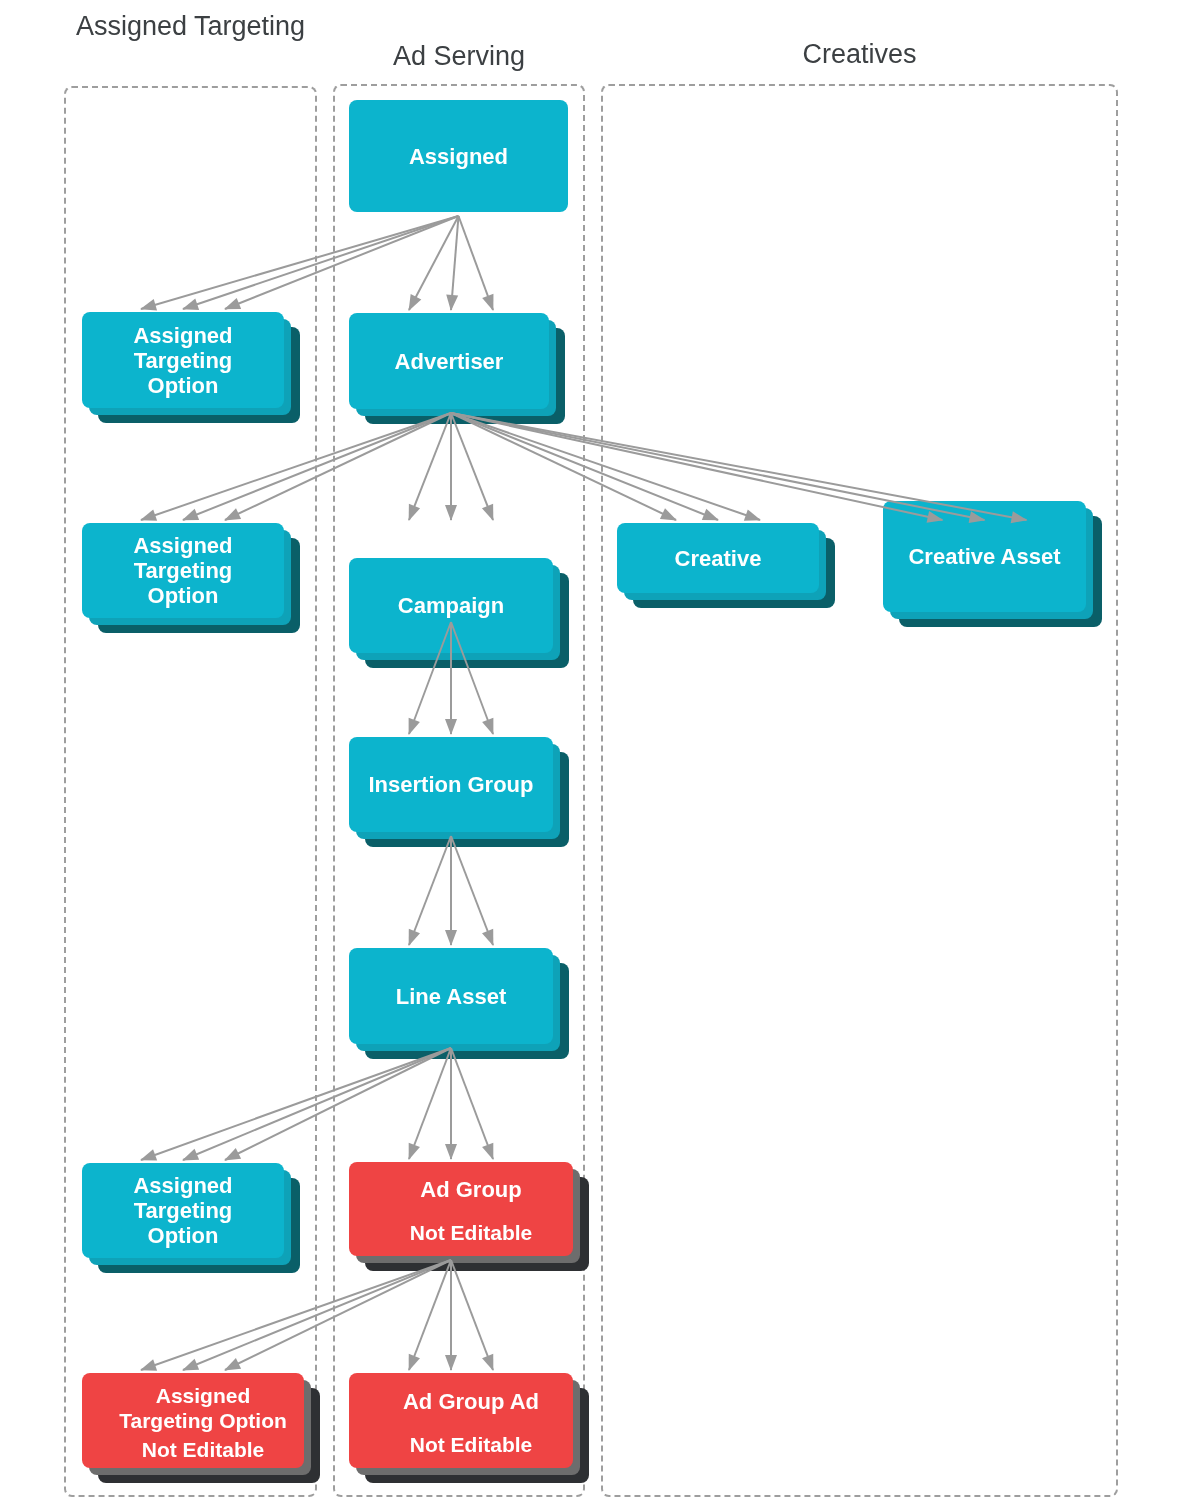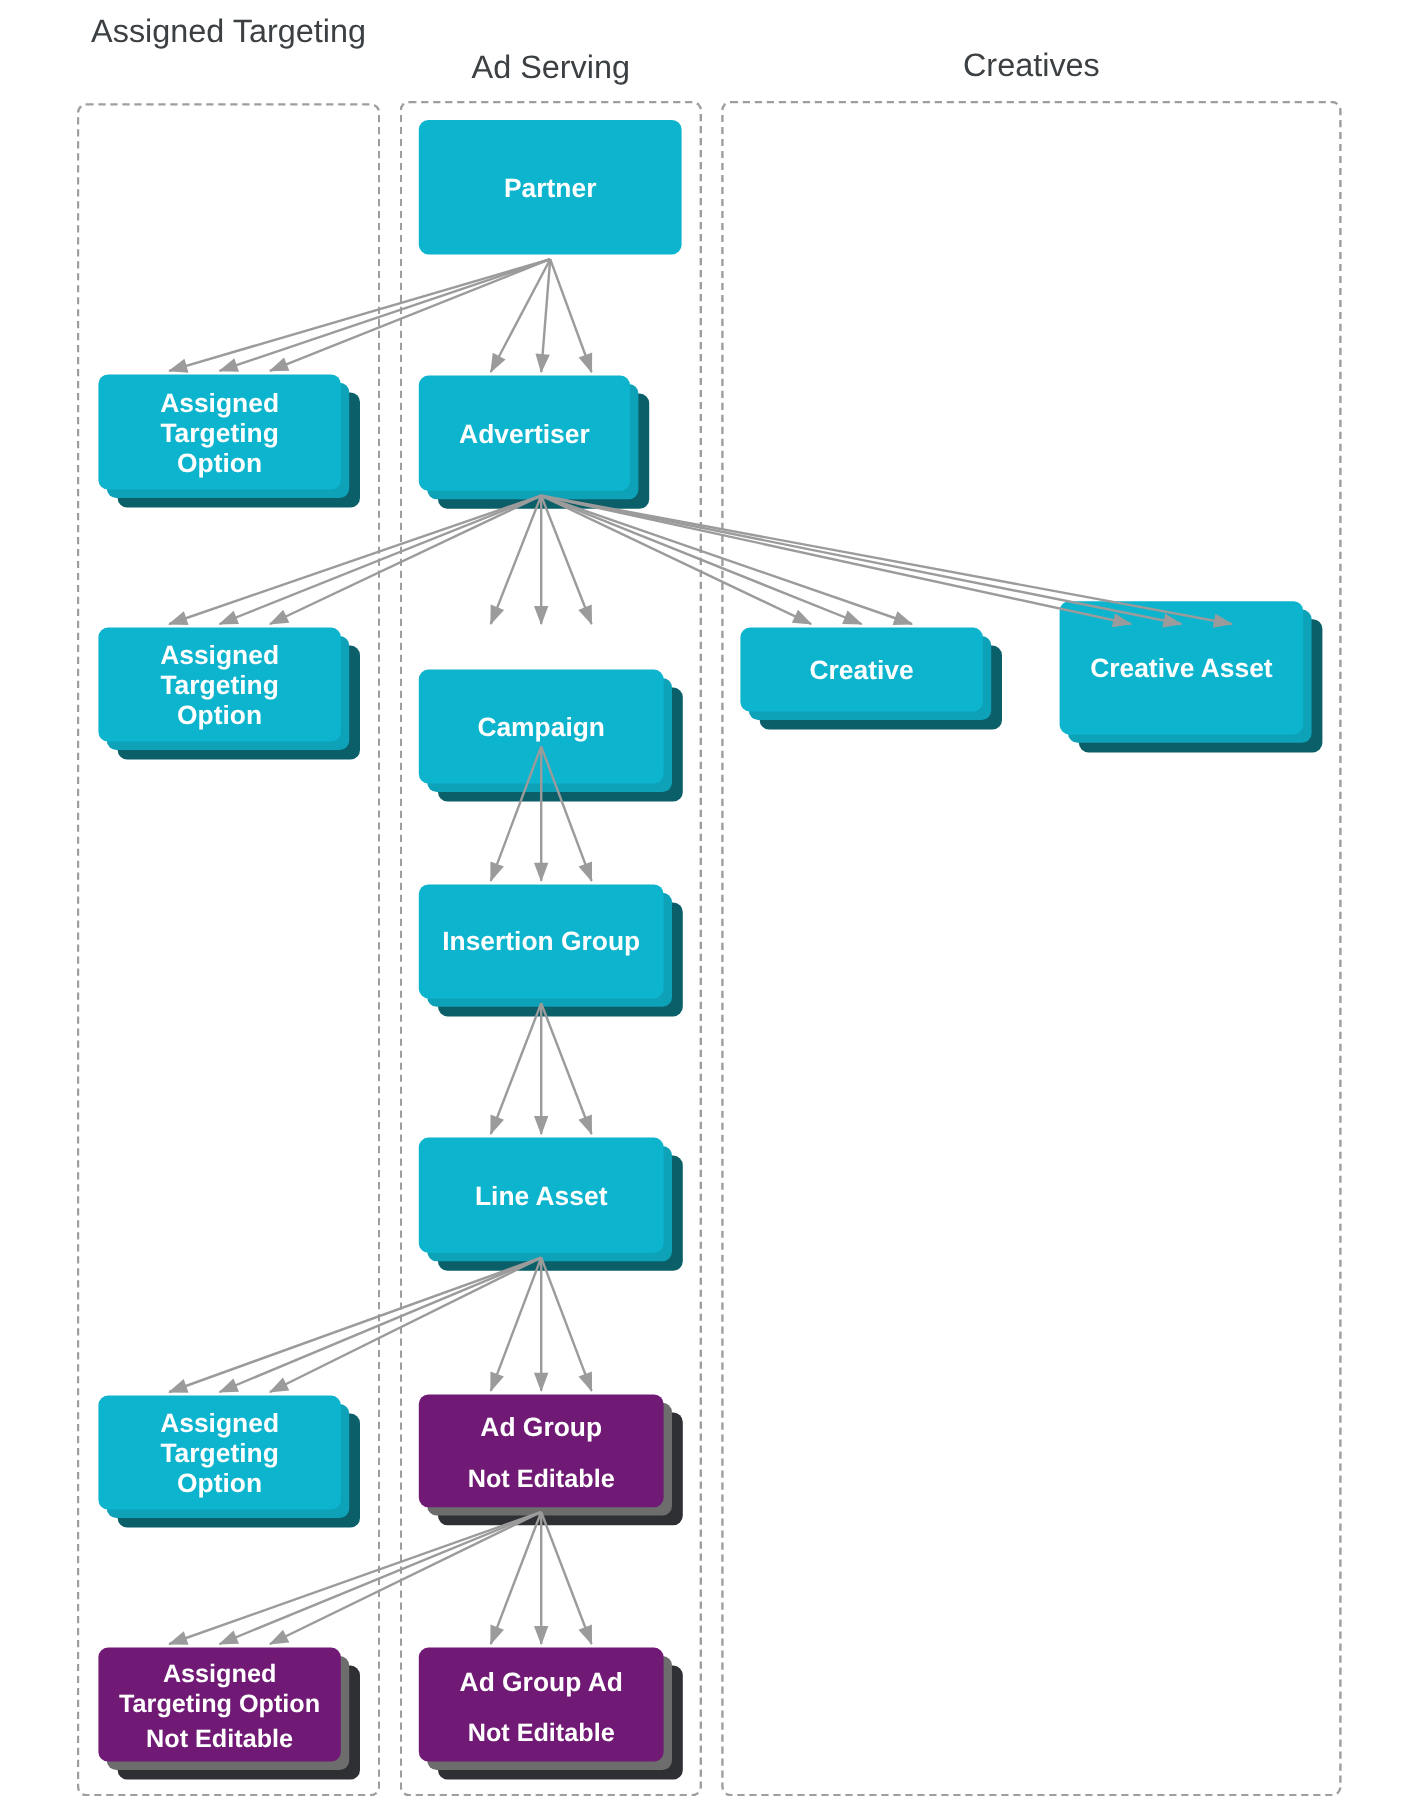--- a/index.html
+++ b/index.html
@@ -43,31 +43,31 @@
     display:flex;
     flex-direction:column;
     align-items:center;
     justify-content:center;
     text-align:center;
     color:#ffffff;
     font-weight:bold;
     z-index:2;
   }
   .cyan { background:#0cb4cd; }
-  .grey { background:#701a75; }
+  .grey { background:#ef4444;padding-left:20px; }
   .stacked.cyan { box-shadow: 7px 7px 0 #0ea2b8, 16px 15px 0 #0a5f68; }
   .stacked.grey { box-shadow: 7px 7px 0 #6d6d6d, 16px 15px 0 #2e3033; }
 
   .nlabel { font-size:22px; line-height:25px; }
   .nsub   { font-size:21px; line-height:17px; margin-top:22px; }
 
   
   .n-partner         { left:349px; top:100px;  width:219px; height:112px; }
   .n-ato1            { left:82px;  top:312px;  width:202px; height:96px; }
-  .n-advertiser      { left:349px; top:313px;  width:176px; height:96px; }
+  .n-advertiser      { left:349px; top:313px;  width:200px; height:96px; }
   .n-ato2            { left:82px;  top:523px;  width:202px; height:95px; }
   .n-campaign        { left:349px; top:523px;  width:204px; height:95px;margin-top:35px; }
   .n-creative        { left:617px; top:523px;  width:202px; height:70px; }
   .n-creative-asset  { left:883px; top:501px;  width:203px; height:111px;text-align:right; }
   .n-insertion-order { left:349px; top:737px;  width:204px; height:95px; }
   .n-line-item       { left:349px; top:948px;  width:204px; height:96px; }
   .n-ato3            { left:82px;  top:1163px; width:202px; height:95px; }
   .n-ad-group        { left:349px; top:1162px; width:204px; height:94px; }
   .n-ato4            { left:82px;  top:1373px; width:202px; height:95px; }
   .n-ad-group-ad     { left:349px; top:1373px; width:204px; height:95px; }
@@ -93,21 +93,21 @@
 
   <div class="col-header h-at">Assigned Targeting</div>
   <div class="col-header h-as">Ad Serving</div>
   <div class="col-header h-cr">Creatives</div>
 
   <div class="col-box c-at"></div>
   <div class="col-box c-as"></div>
   <div class="col-box c-cr"></div>
 
   <div class="node cyan n-partner">
-    <div class="nlabel">Partner</div>
+    <div class="nlabel">Assigned</div>
   </div>
 
   <div class="node cyan stacked n-ato1">
     <div class="nlabel">Assigned Targeting Option</div>
   </div>
 
   <div class="node cyan stacked n-advertiser">
     <div class="nlabel">Advertiser</div>
   </div>
 

